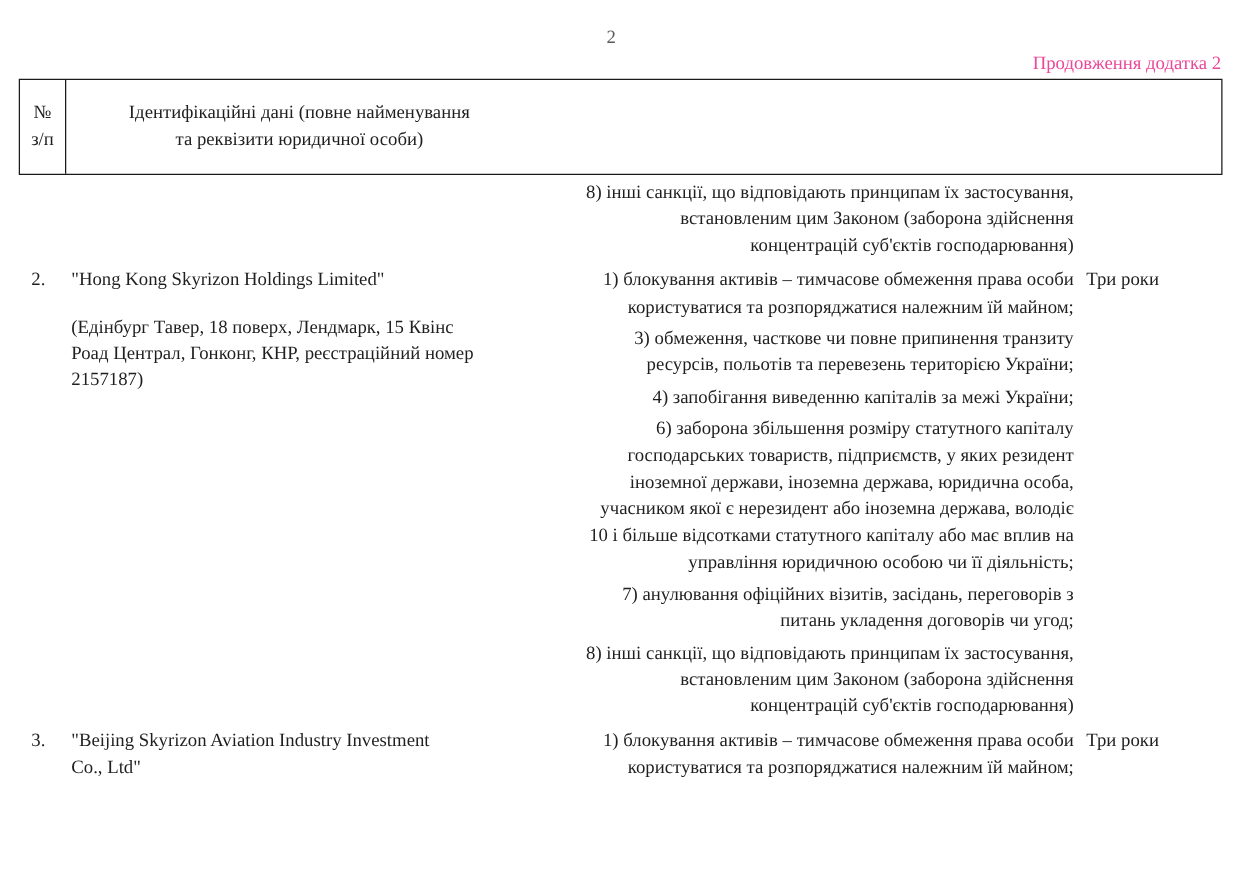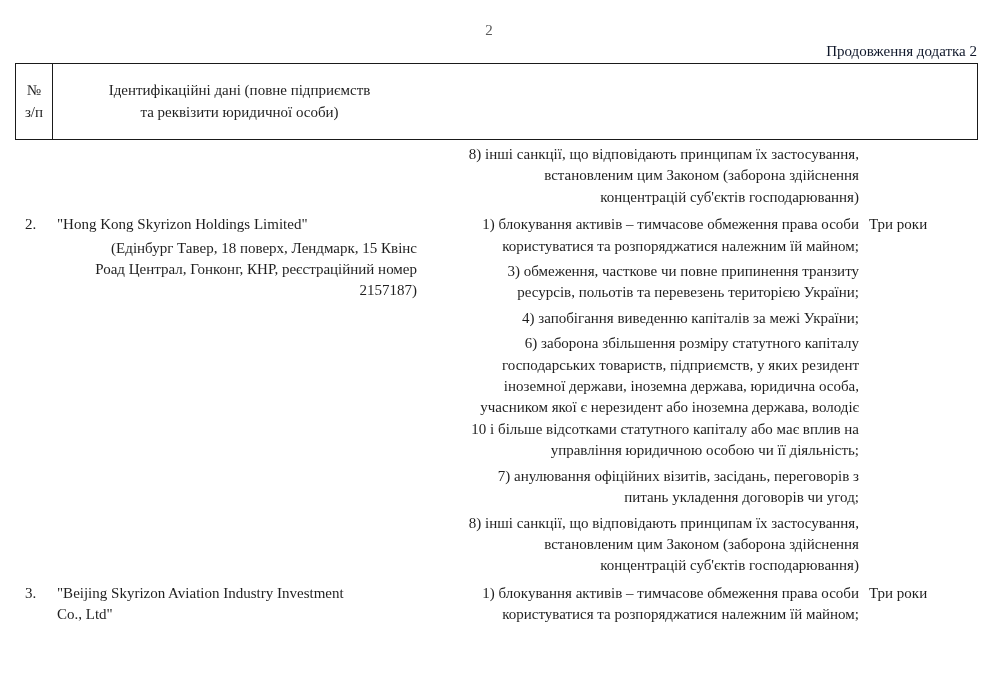--- a/index.html
+++ b/index.html
@@ -23,21 +23,21 @@
     top: 20px;
     left: 14px;
     width: 950px;
     text-align: center;
     color: #595959;
   }
   .continuation {
     position: absolute;
     top: 41px;
     right: 13px;
-    color: #0f172a;
+    color: #ec4899;
   }
   .table {
     position: absolute;
     left: 15px;
     top: 63px;
     width: 963px;
   }
   .grid {
     display: grid;
     grid-template-columns: 37px 373px 444px 1fr;
@@ -78,41 +78,40 @@
     padding-right: 10px;
     box-sizing: border-box;
     text-align: right;
   }
   .cell-term {
   }
   .para, .measure {
     white-space: pre-line;
   }
   .para + .para {
-    margin-top: 2px;
-    text-align: right;
+    margin-top: 16px;
   }
   .measure + .measure {
     margin-top: 4px;
   }
 </style>
 </head>
 <body>
 
 <div class="doc">
 
   <div class="page-number">2</div>
   <div class="continuation">Продовження додатка 2</div>
 
   <div class="table">
 
     <div class="thead grid">
       <div class="th">№
 з/п</div>
-      <div class="th">Ідентифікаційні дані (повне підприємств
+      <div class="th">Ідентифікаційні дані (повне найменування
 та реквізити юридичної особи)</div>
     </div>
 
     <div class="tbody">
 
       <div class="row grid">
         <div class="cell-num"></div>
         <div class="cell-id"></div>
         <div class="cell-measures">
           <div class="measure">8) інші санкції, що відповідають принципам їх застосування,

